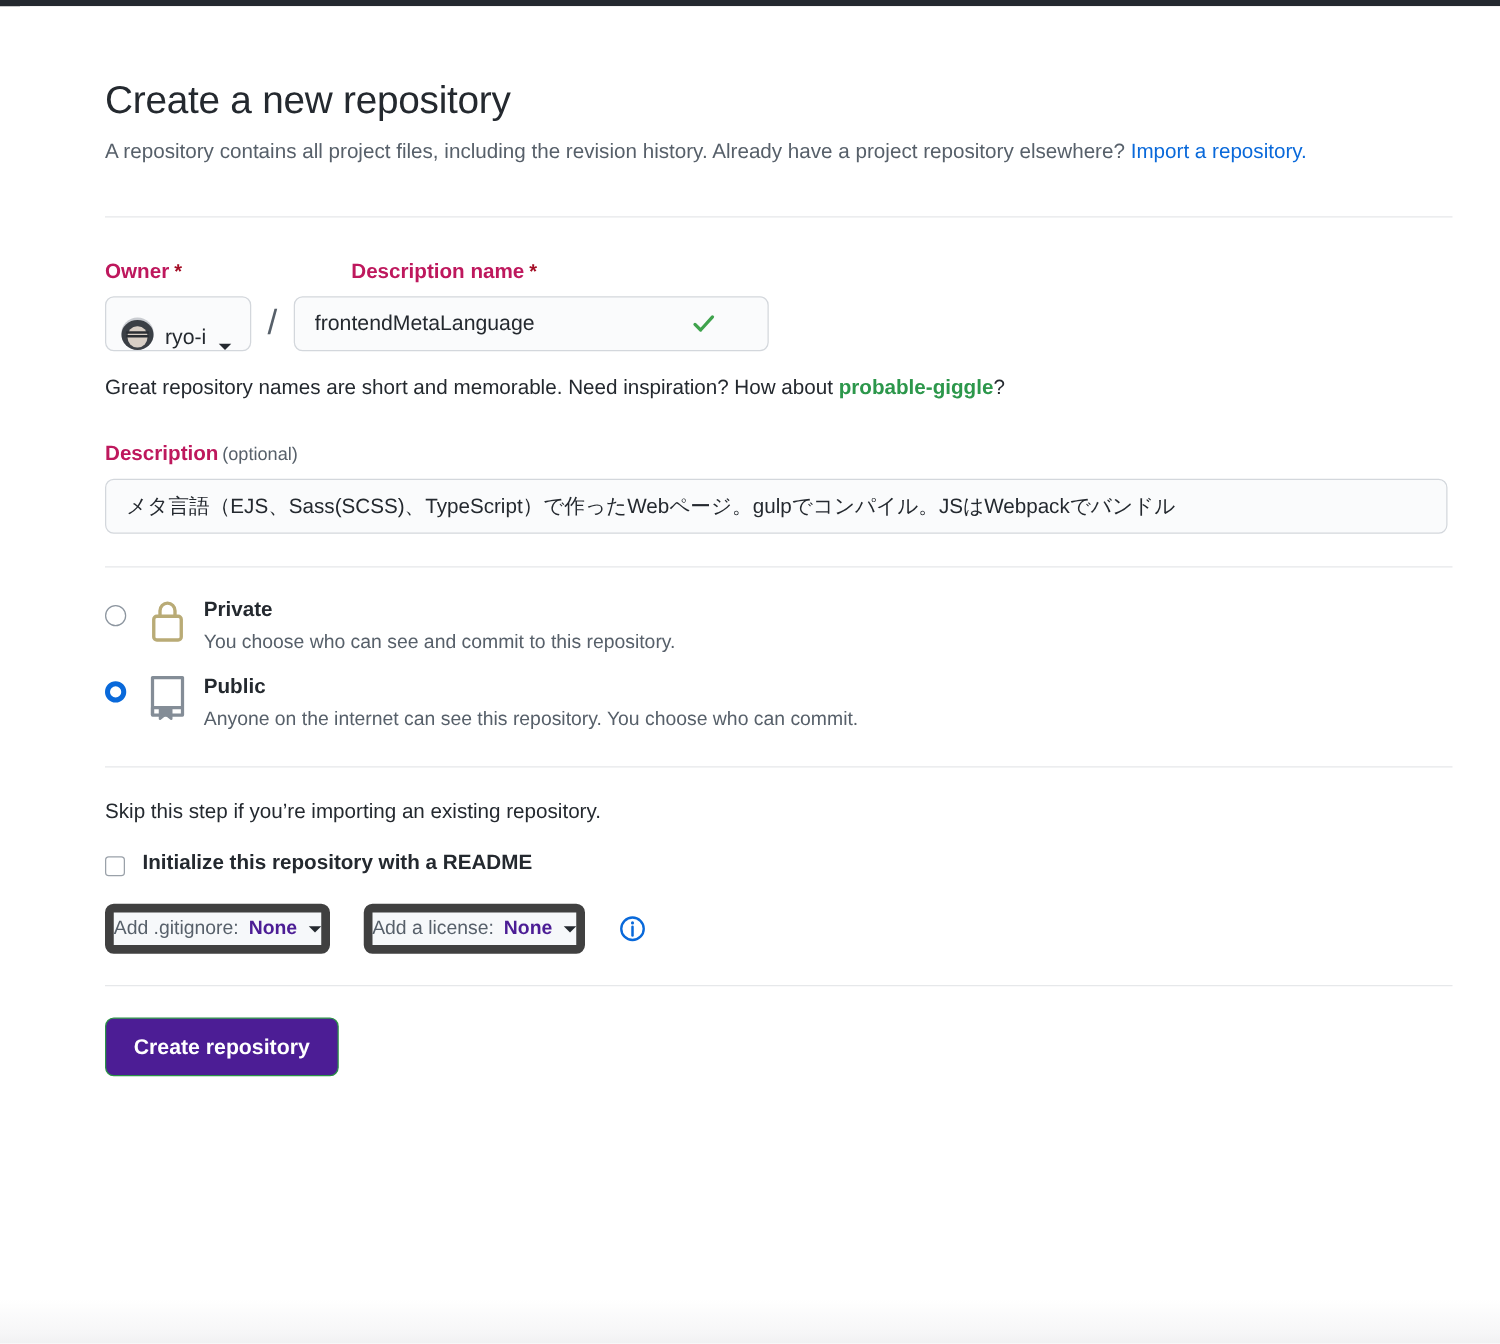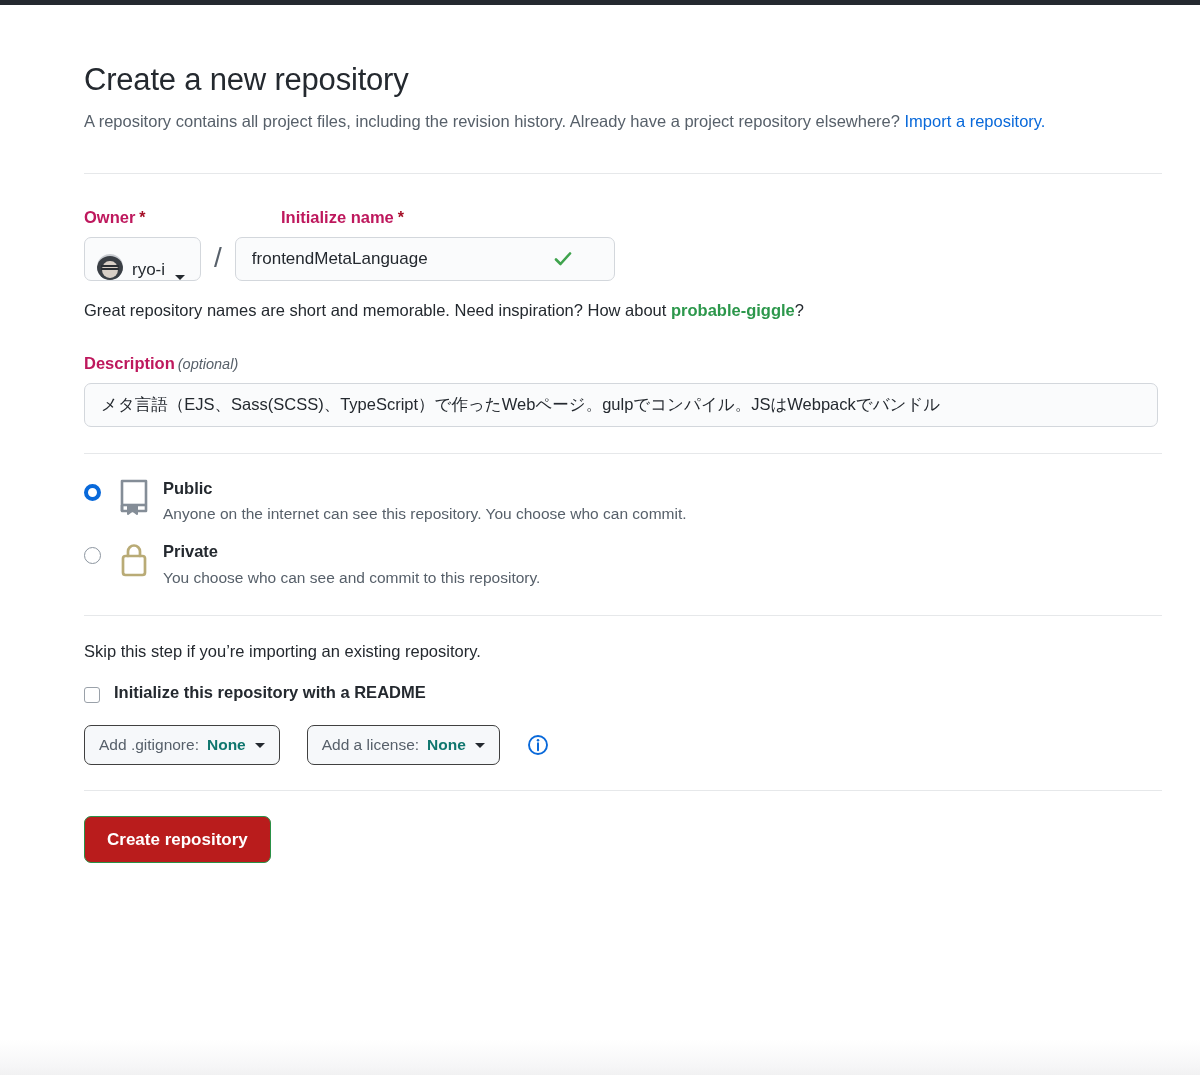--- a/index.html
+++ b/index.html
@@ -161,21 +161,21 @@
   .hint {
     font-size: 16.5px;
     color: #24292f;
     margin-top: 20px;
   }
   .hint b { color: #2c974b; font-weight: bold; }
 
   
   .desc-block { margin-top: 34px; }
   .desc-label-line { font-size: 16.5px; }
-  .desc-label-line .opt { font-weight: normal; color: #57606a; font-size: 14.5px; margin-left: 3px; font-style: italic;}
+  .desc-label-line .opt { font-weight: normal; color: #57606a; font-size: 14.5px; margin-left: 3px;}
   .desc-input {
     margin-top: 10px;
     width: 1074px;
     height: 44px;
     border: 1px solid #d3d7dc;
     border-radius: 7px;
     background: #fafbfc;
     font-size: 16.5px;
     font-family: "Liberation Sans", sans-serif;
     color: #24292f;
@@ -221,41 +221,41 @@
     margin-top: 4px; margin-right: 14px;
     flex: none;
   }
   .readme-title { font-size: 16.5px; font-weight: bold; color: #24292f; }
   .readme-desc { font-size: 15.5px; color: #57606a; margin-top: 5px; }
 
   .dd-row { display: flex; align-items: center; margin-top: 22px; gap: 27px; }
   .dd-btn {
     display: flex; align-items: center; gap: 8px;
     height: 40px;
-    padding: 0 14px;
-    border: 1px solid #404040;
+    padding: 0 0;
+    border: 7px solid #404040;
     border-radius: 7px;
     background: #f6f8fa;
     font-size: 15.5px;
     color: #57606a;
     white-space: nowrap;
   }
-  .dd-btn b { color: #0f766e; font-weight: bold; }
+  .dd-btn b { color: #4c1d95; font-weight: bold; }
   .info-i { width: 22px; height: 22px; }
 
   .btn-rule {
     height: 1px; background: #e6e8ea; border: 0;
     margin: 25px 0 0 0; width: 1078px;
   }
 
   .create-btn {
     margin-top: 25px;
     height: 47px;
     padding: 0 22px;
-    background: #b91c1c;
+    background: #4c1d95;
     border: 1px solid #2a9147;
     border-radius: 7px;
     color: #ffffff;
     font-size: 17px;
     font-weight: bold;
     font-family: "Liberation Sans", sans-serif;
     cursor: pointer;
   }
 </style>
 </head>
@@ -271,21 +271,21 @@
 
   <hr class="rule">
 
   
   <div class="field-block">
     <div class="labels-row">
       <div class="owner-label-wrap">
         <span class="lbl">Owner</span><span class="req">*</span>
       </div>
       <div>
-        <span class="lbl">Initialize name</span><span class="req">*</span>
+        <span class="lbl">Description name</span><span class="req">*</span>
       </div>
     </div>
 
     <div class="inputs-row">
       <div class="owner-btn">
         <span class="avatar">
           <span class="hair"></span>
             <span class="face"></span>
             <span class="glasses"></span>
         </span>
@@ -312,50 +312,50 @@
       <span class="lbl">Description</span><span class="opt">(optional)</span>
     </div>
     <input class="desc-input" type="text" value="メタ言語（EJS、Sass(SCSS)、TypeScript）で作ったWebページ。gulpでコンパイル。JSはWebpackでバンドル" style="">
   </div>
 
   <hr class="rule" style="margin-top:26px;">
 
   
   <div class="vis-block">
 
+    <div class="vis-row" style="margin-top:12px;">
+      <span class="radio"></span>
+      <span class="vis-icon">
+        <svg width="33" height="36" viewBox="0 0 33 36">
+          <rect x="5" y="14" width="22" height="19" rx="2.5" fill="none" stroke="#b9ab76" stroke-width="2.7"></rect>
+          <path d="M10 14 v-4.5 a6 6 0 0 1 12 0 v4.5" fill="none" stroke="#b9ab76" stroke-width="2.7" stroke-linecap="round"></path>
+        </svg>
+      </span>
+      <span class="vis-text">
+        <div class="vis-title">Private</div>
+        <div class="vis-desc">You choose who can see and commit to this repository.</div>
+      </span>
+    </div>
+
     <div class="vis-row">
       <span class="radio on"></span>
       <span class="vis-icon">
         <svg width="33" height="36" viewBox="0 0 33 36">
           <path d="M4 2 h24 v30 h-24 a0 0 0 0 1 0 0 z" fill="none" stroke="#848d97" stroke-width="2.6" stroke-linejoin="round"></path>
           <path d="M4 26 h24" fill="none" stroke="#848d97" stroke-width="2.6"></path>
           <path d="M4 26 a0 0 0 0 0 0 6" fill="none" stroke="#848d97" stroke-width="2.6"></path>
           <path d="M10 26 h9 v9 l-4.5 -3.5 l-4.5 3.5 z" fill="#848d97" stroke="#848d97" stroke-width="2" stroke-linejoin="round"></path>
         </svg>
       </span>
       <span class="vis-text">
         <div class="vis-title">Public</div>
         <div class="vis-desc">Anyone on the internet can see this repository. You choose who can commit.</div>
       </span>
     </div>
 
-    <div class="vis-row" style="margin-top:12px;">
-      <span class="radio"></span>
-      <span class="vis-icon">
-        <svg width="33" height="36" viewBox="0 0 33 36">
-          <rect x="5" y="14" width="22" height="19" rx="2.5" fill="none" stroke="#b9ab76" stroke-width="2.7"></rect>
-          <path d="M10 14 v-4.5 a6 6 0 0 1 12 0 v4.5" fill="none" stroke="#b9ab76" stroke-width="2.7" stroke-linecap="round"></path>
-        </svg>
-      </span>
-      <span class="vis-text">
-        <div class="vis-title">Private</div>
-        <div class="vis-desc">You choose who can see and commit to this repository.</div>
-      </span>
-    </div>
-
   </div>
 
   <hr class="rule" style="margin-top:25px;">
 
   
   <div class="init-block">
     <div class="skip-line">Skip this step if you’re importing an existing repository.</div>
 
     <div class="readme-row">
       <span class="cb"></span>

